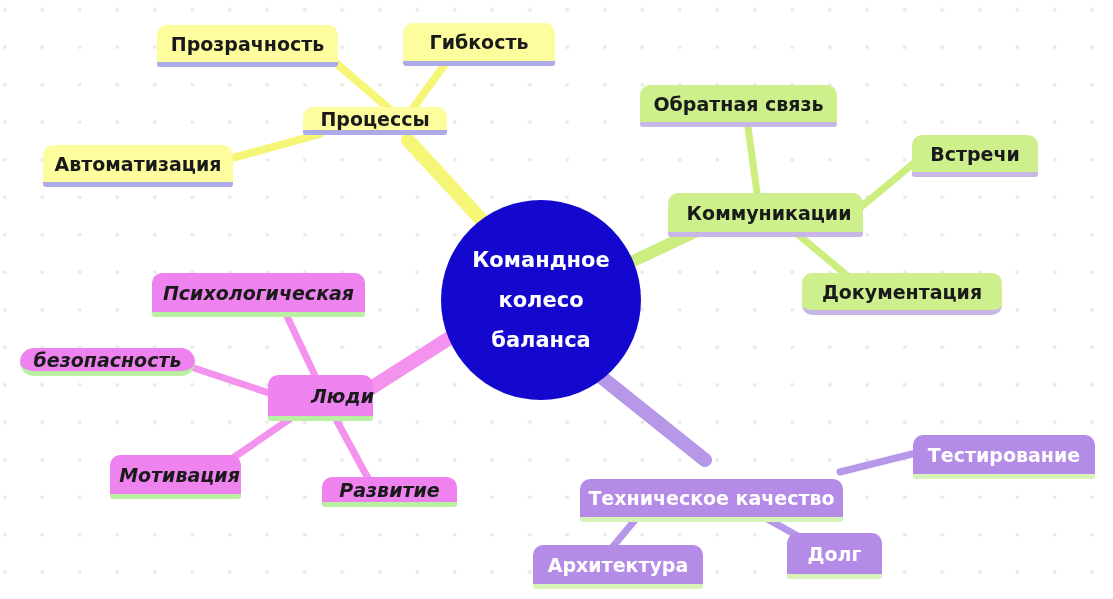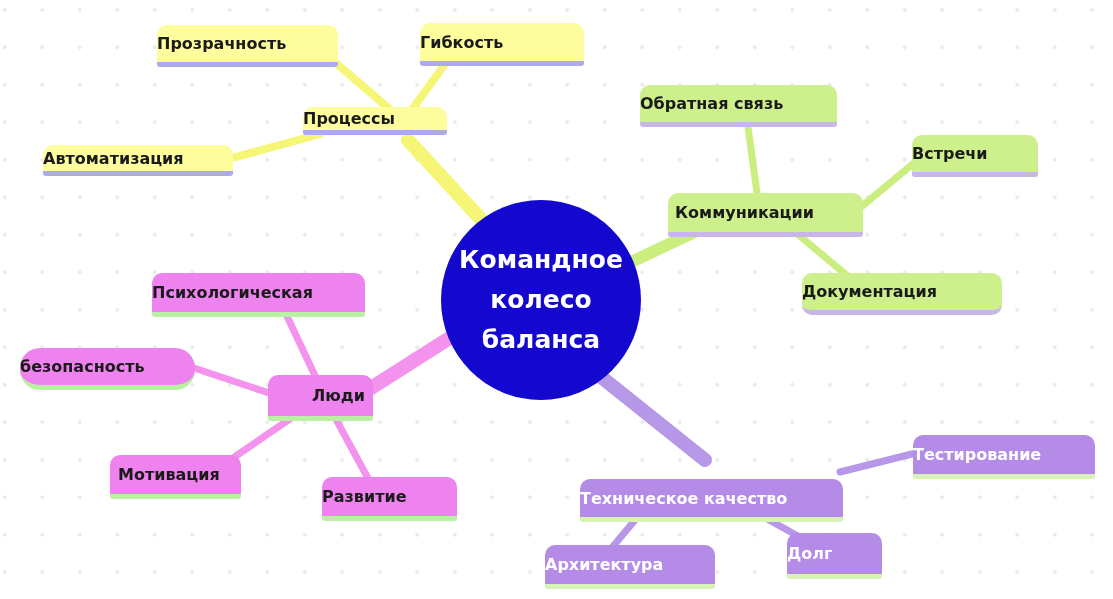--- a/index.html
+++ b/index.html
@@ -16,36 +16,36 @@
     background-position:-14px -9px;
   }
   svg.links{position:absolute;left:0;top:0;width:100%;height:100%;}
   .link{fill:none;stroke-linecap:round;}
   .link.b0{stroke:var(--b0-line);}
   .link.b1{stroke:var(--b1-line);}
   .link.b2{stroke:var(--b2-line);}
   .link.b3{stroke:var(--b3-line);}
   .node{
     position:absolute;box-sizing:border-box;
-    display:flex;align-items:center;justify-content:flex-start;
+    display:flex;align-items:center;justify-content:center;
     border-radius:10px 10px 3px 3px;
     border-bottom:5px solid transparent;
-    font-weight:700;font-size:16px;letter-spacing:0;
+    font-weight:700;font-size:19px;letter-spacing:0;
     white-space:nowrap;cursor:pointer;
   }
   .node.b0{background:var(--b0-fill);border-bottom-color:var(--b0-under);color:var(--b0-text);}
   .node.b1{background:var(--b1-fill);border-bottom-color:var(--b1-under);color:var(--b1-text);}
-  .node.b2{background:var(--b2-fill);border-bottom-color:var(--b2-under);color:var(--b2-text);}
+  .node.b2{background:var(--b2-fill);border-bottom-color:var(--b2-under);color:var(--b2-text);font-style:italic;}
   .node.b3{background:var(--b3-fill);border-bottom-color:var(--b3-under);color:var(--b3-text);}
   .center-node{
     position:absolute;left:441px;top:200px;width:200px;height:200px;
     border-radius:50%;background:var(--center-fill,#1408CE);
     color:var(--center-text,#fff);
     display:flex;flex-direction:column;align-items:center;justify-content:center;
-    font-weight:700;font-size:25px;line-height:40px;text-align:center;cursor:pointer;
+    font-weight:700;font-size:21px;line-height:40px;text-align:center;cursor:pointer;
   }
 </style>
 </head>
 <body>
 
 <div class="canvas">
 
   <svg class="links" viewBox="0 0 1113 599">
 
     <line class="link b0" x1="535" y1="278" x2="408" y2="140" stroke-width="14"></line>
@@ -69,24 +69,24 @@
     <line class="link b3" x1="660" y1="490" x2="610" y2="550" stroke-width="7"></line>
     <line class="link b3" x1="715" y1="490" x2="805" y2="540" stroke-width="7"></line>
   </svg>
 
   <div class="node b0" style="left:303px;top:107px;width:144px;height:28px;">
       <span>Процессы</span>
     </div>
   <div class="node b0" style="left:157px;top:25px;width:181px;height:42px;">
       <span>Прозрачность</span>
     </div>
-  <div class="node b0" style="left:420px;top:23px;width:164px;height:43px;">
+  <div class="node b0" style="left:403px;top:23px;width:152px;height:43px;">
       <span>Гибкость</span>
     </div>
-  <div class="node b0" style="left:43px;top:145px;width:190px;height:31px;">
+  <div class="node b0" style="left:43px;top:145px;width:190px;height:42px;">
       <span>Автоматизация</span>
     </div>
 
   <div class="node b1" style="left:668px;top:193px;width:195px;height:44px;padding-left:7px;">
       <span>Коммуникации</span>
     </div>
   <div class="node b1" style="left:912px;top:135px;width:126px;height:42px;">
       <span>Встречи</span>
     </div>
   <div class="node b1" style="left:640px;top:85px;width:197px;height:42px;">
@@ -95,37 +95,37 @@
   <div class="node b1" style="left:802px;top:273px;width:200px;height:42px;border-radius:10px;">
       <span>Документация</span>
     </div>
 
   <div class="node b2" style="left:268px;top:375px;width:105px;height:46px;padding-left:44px;">
       <span>Люди</span>
     </div>
   <div class="node b2" style="left:152px;top:273px;width:213px;height:44px;">
       <span>Психологическая</span>
     </div>
-  <div class="node b2" style="left:20px;top:348px;width:175px;height:42px;border-radius:20px;">
+  <div class="node b2" style="left:20px;top:348px;width:175px;height:28px;border-radius:20px;">
       <span>безопасность</span>
     </div>
   <div class="node b2" style="left:110px;top:455px;width:131px;height:44px;padding-left:8px;">
       <span>Мотивация</span>
     </div>
-  <div class="node b2" style="left:322px;top:477px;width:135px;height:44px;">
+  <div class="node b2" style="left:322px;top:477px;width:135px;height:30px;">
       <span>Развитие</span>
     </div>
 
   <div class="node b3" style="left:580px;top:479px;width:263px;height:43px;">
       <span>Техническое качество</span>
     </div>
   <div class="node b3" style="left:913px;top:435px;width:182px;height:44px;">
       <span>Тестирование</span>
     </div>
-  <div class="node b3" style="left:533px;top:545px;width:170px;height:44px;margin-left:12px;">
+  <div class="node b3" style="left:533px;top:545px;width:170px;height:44px;">
       <span>Архитектура</span>
     </div>
   <div class="node b3" style="left:787px;top:533px;width:95px;height:46px;">
       <span>Долг</span>
     </div>
 
   <div class="center-node">
     <span>Командное колесо</span>
     <span>баланса</span>
   </div>

